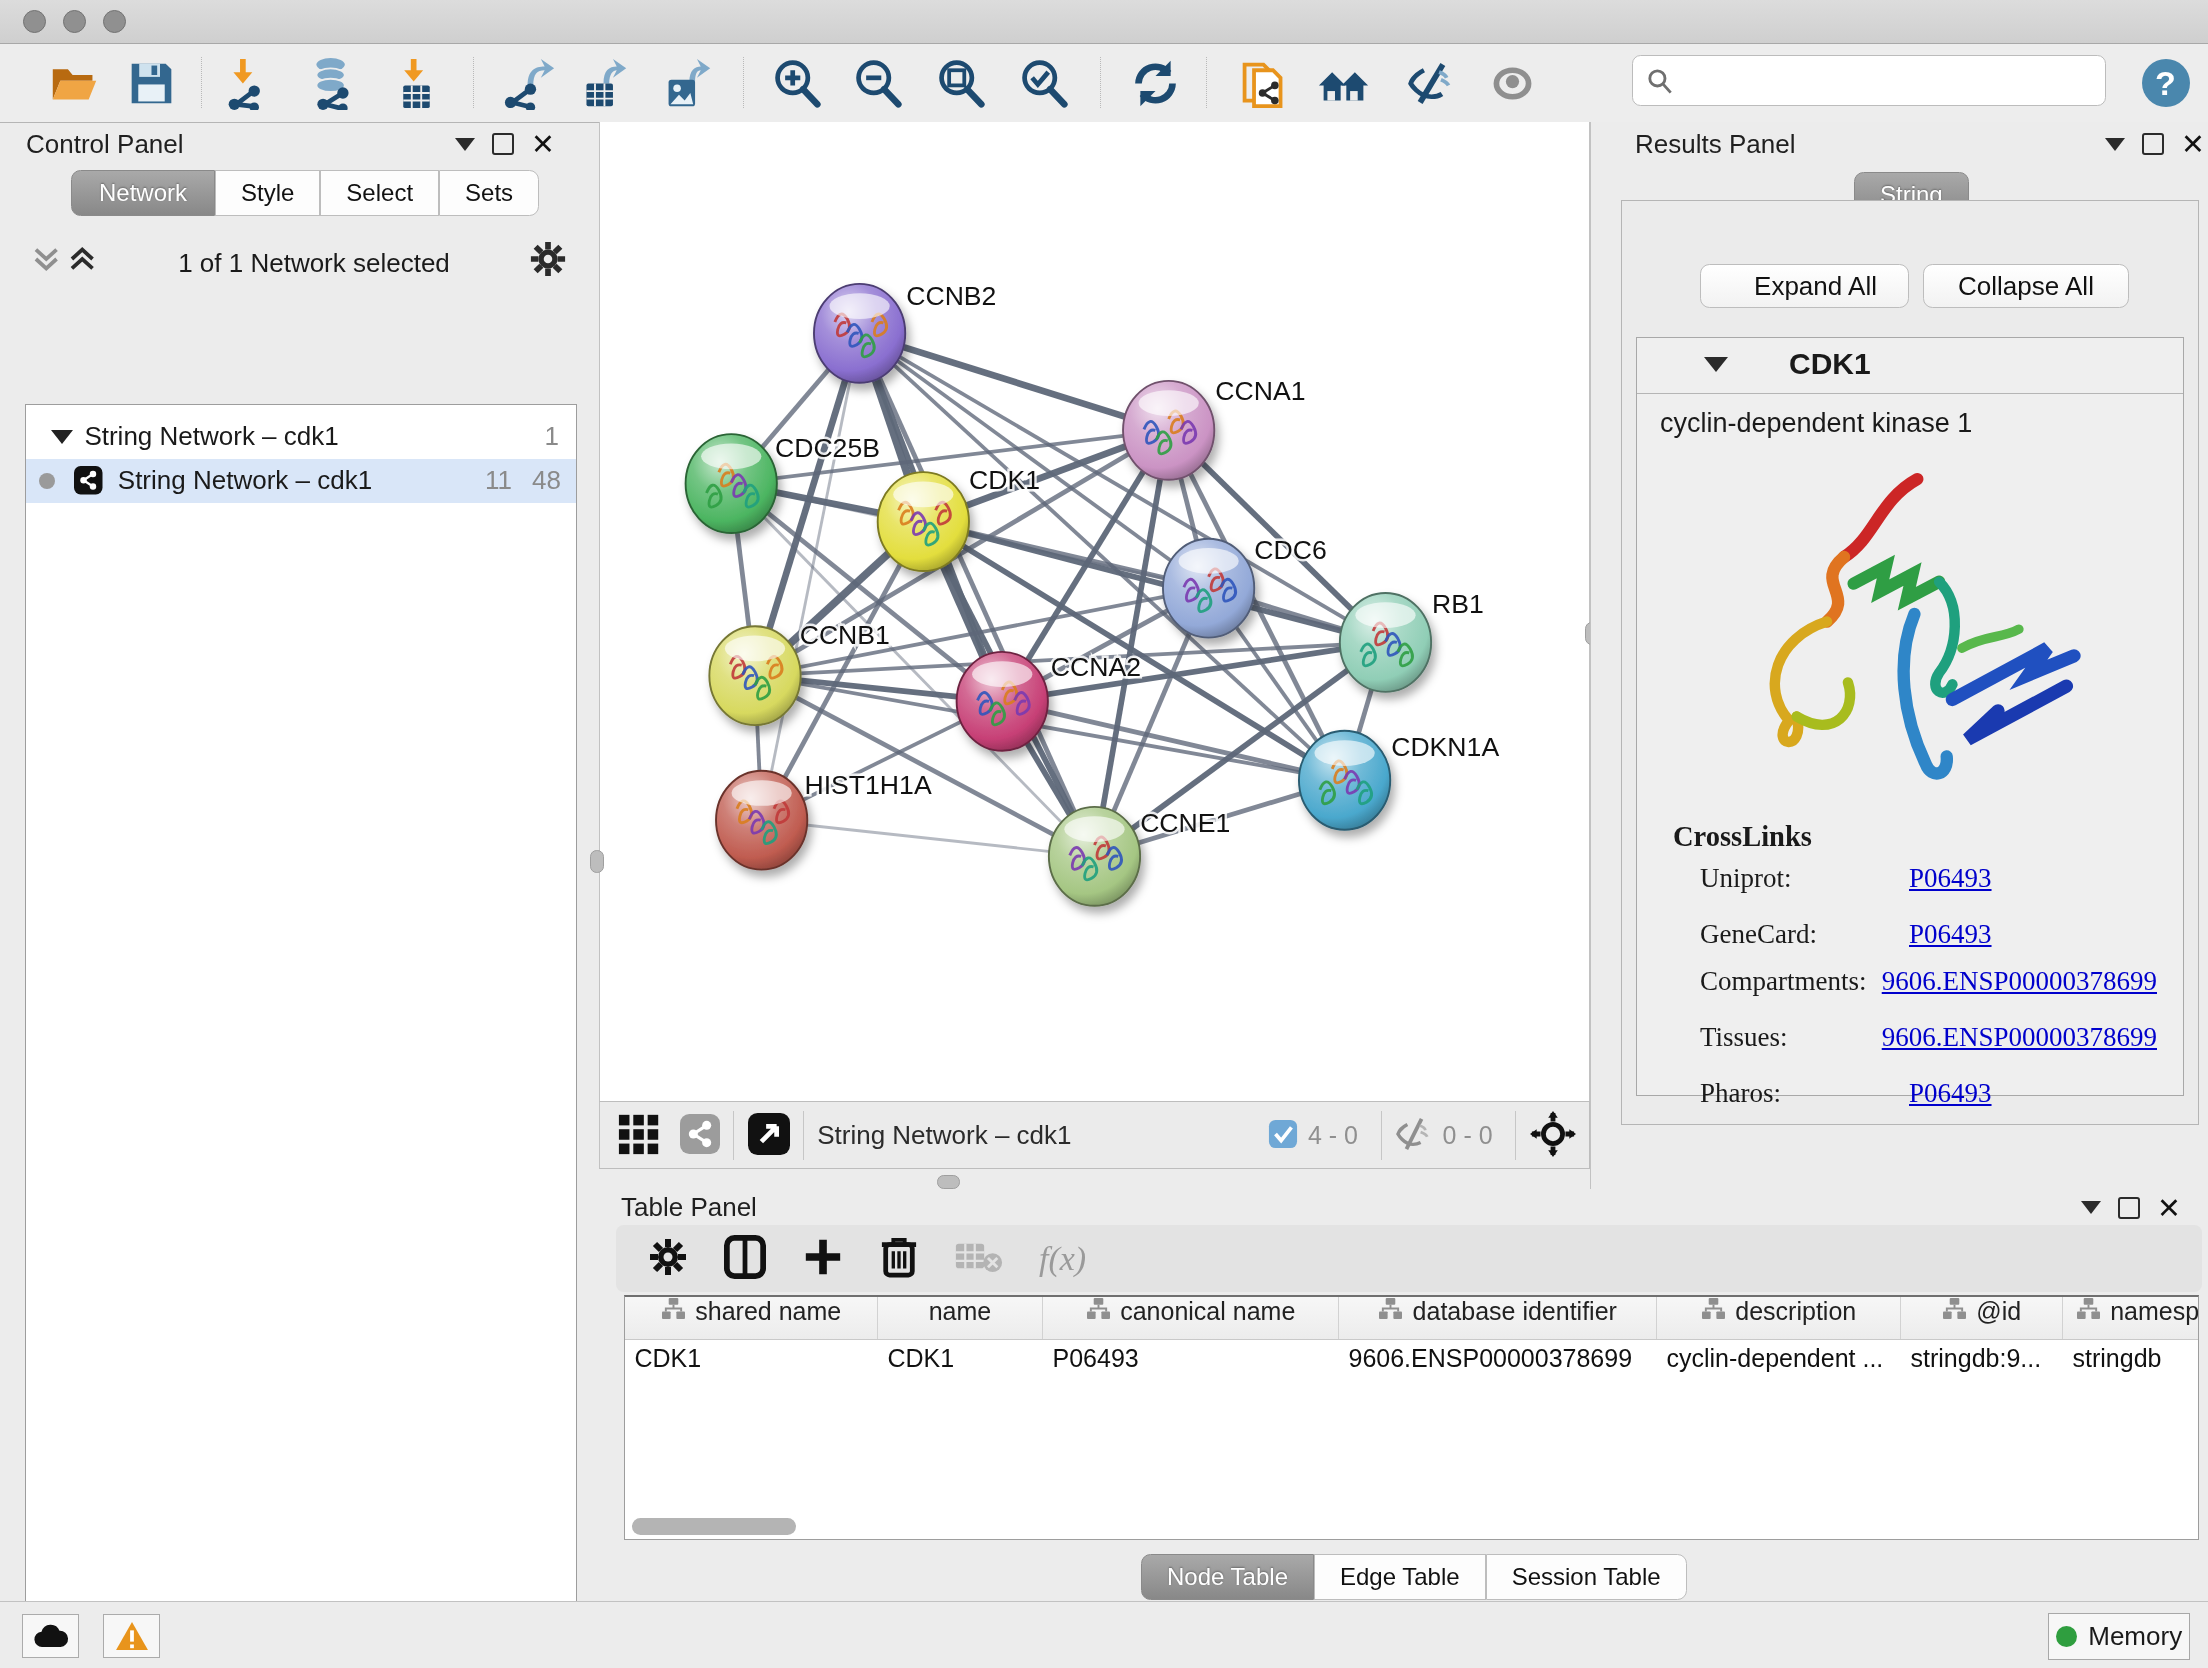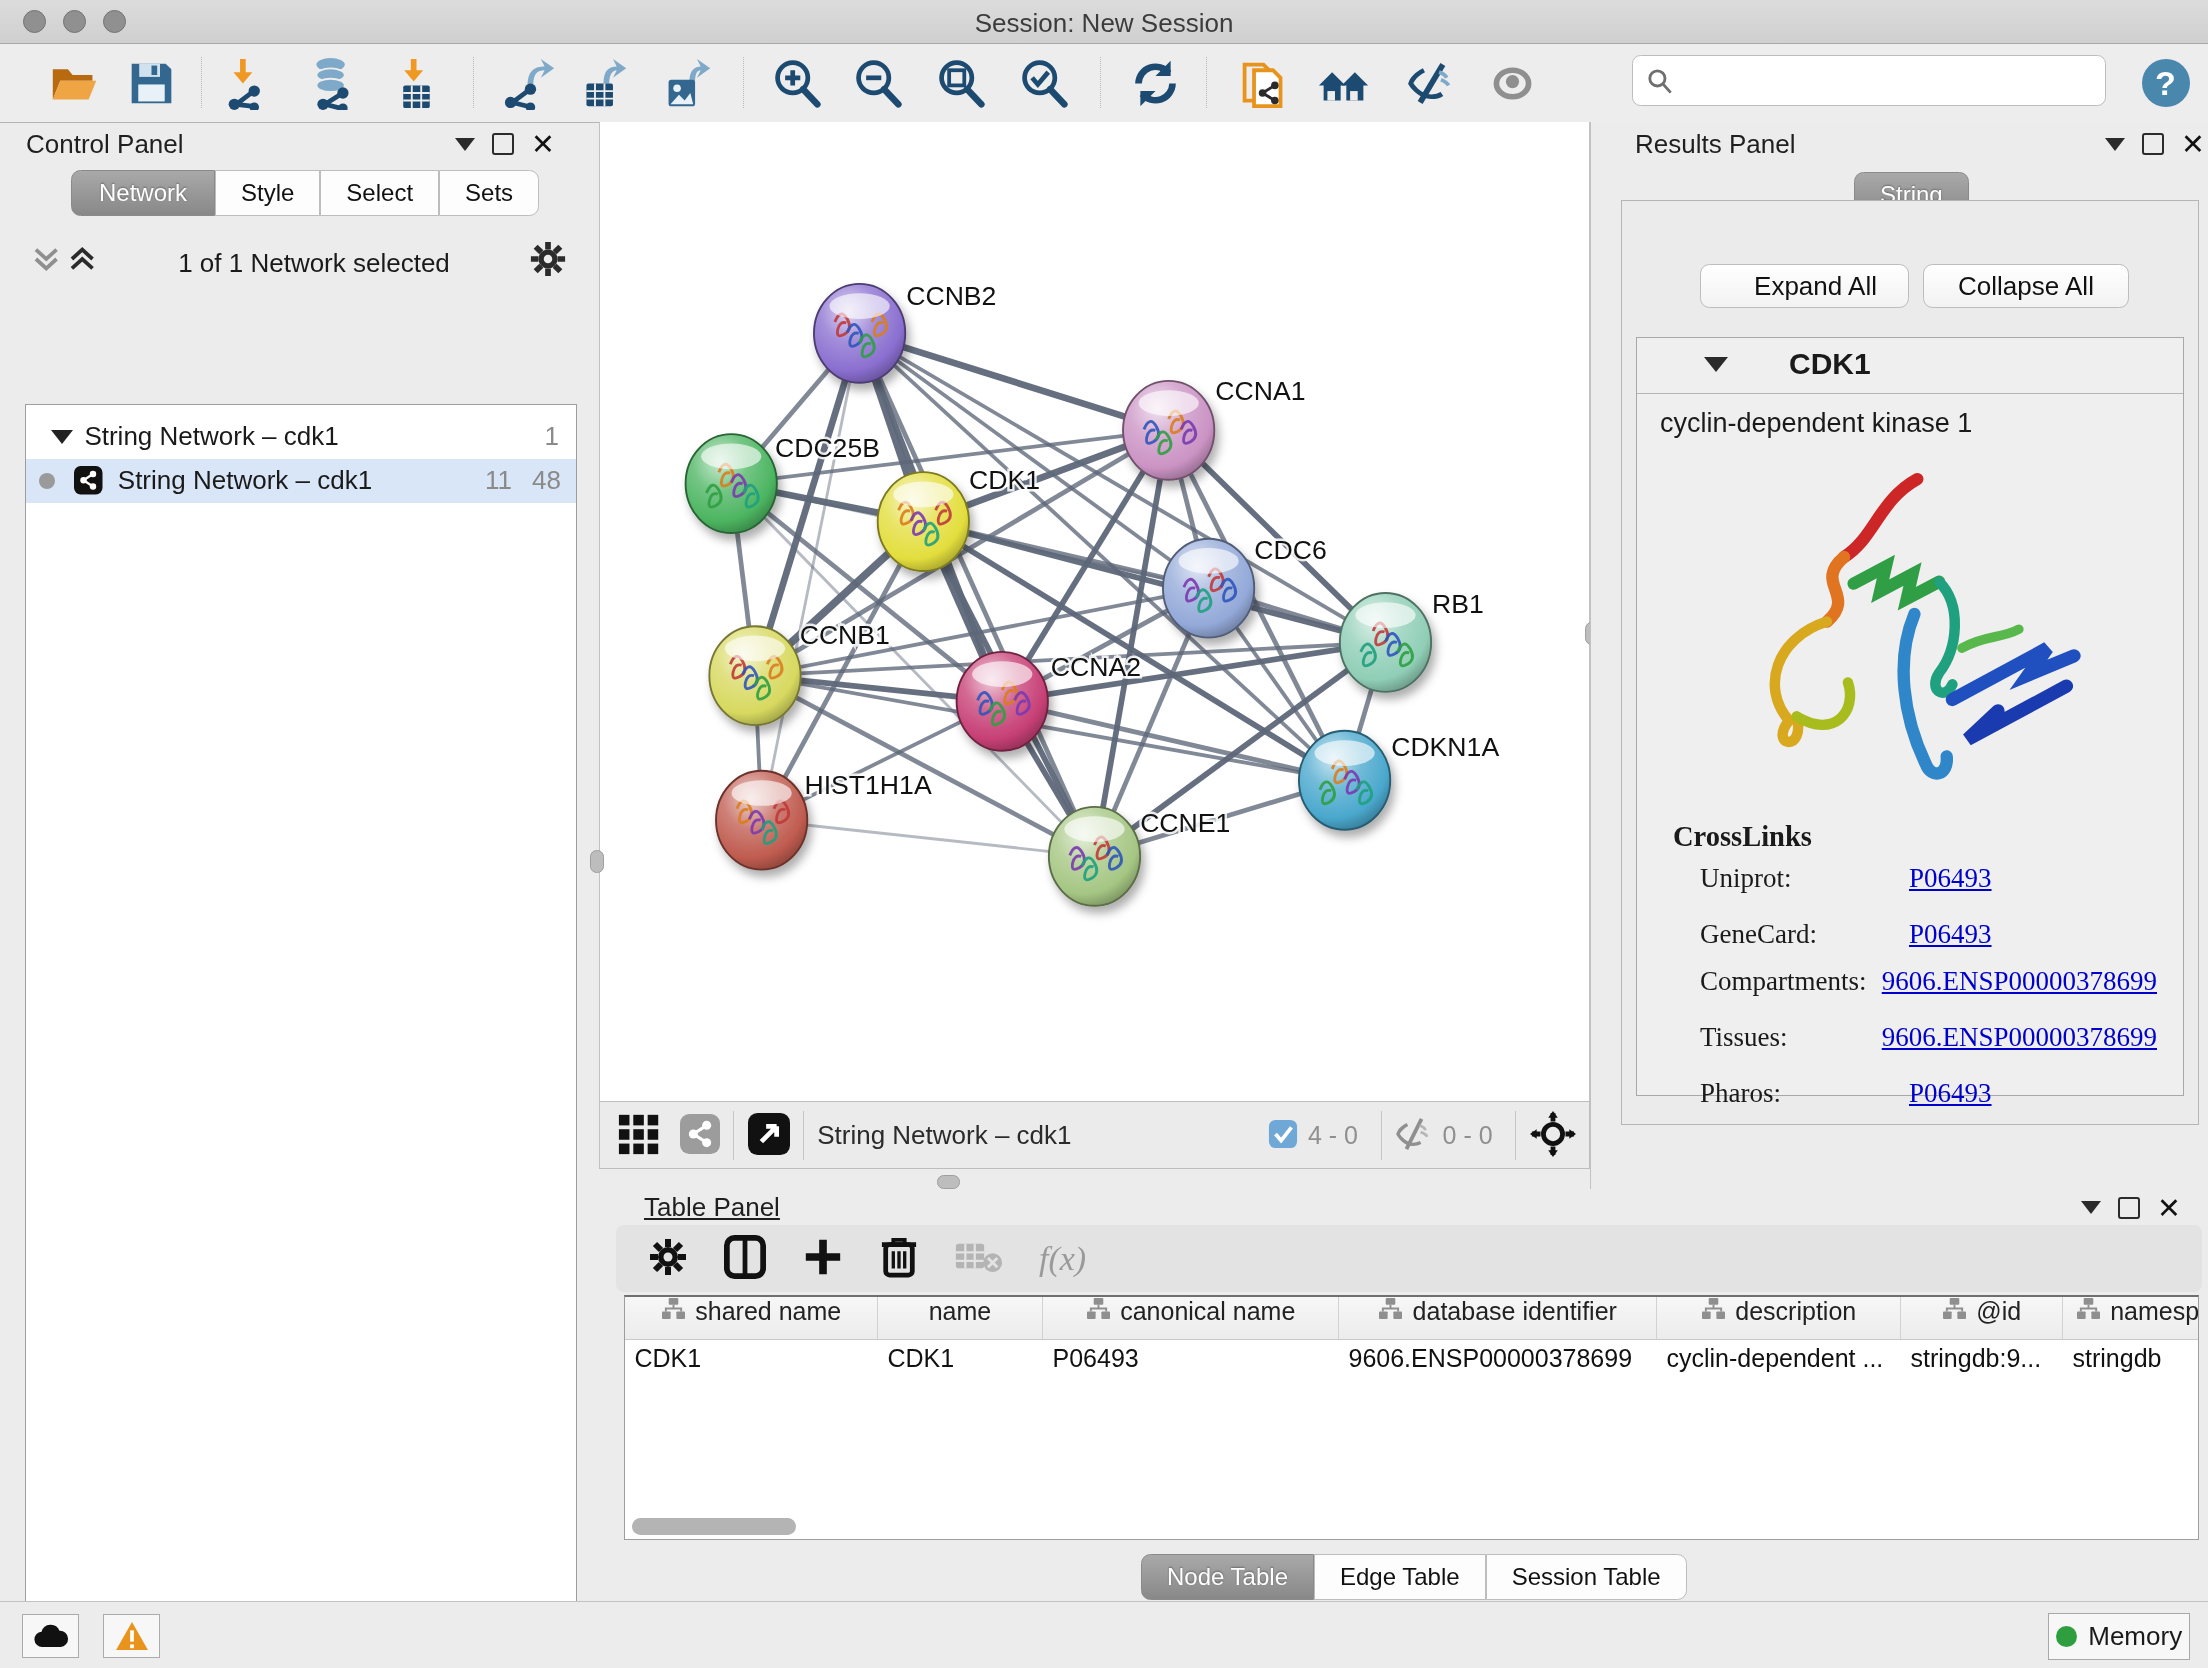--- a/index.html
+++ b/index.html
@@ -79,21 +79,20 @@
 </style>
 </head>
 <body>
 
 <div id="root">
 
   <div id="titlebar" class="abs">
     <div class="tlight abs" style="left:23px"></div>
     <div class="tlight abs" style="left:63px"></div>
     <div class="tlight abs" style="left:103px"></div>
-    <div id="wintitle" class="abs">Session: New Session</div>
   </div>
 
   <div id="toolbar" class="abs">
     <div class="tbtn abs" style="left:46px">
       <svg width="51" height="51" viewBox="0 0 54 54">
           <path d="M4 12h16l5 6h21v6H12L4 44z" fill="#b86a10"></path>
           <path d="M4 44l8-20h38l-8 20z" fill="#f0a544"></path>
         </svg>
     </div>
     <div class="tbtn abs" style="left:123px">
@@ -660,21 +659,21 @@
           <a href="#">9606.ENSP00000378699</a>
         </div>
         <div class="xlink" style="display: flex; margin-bottom: 25px;">
           <span style="width: 209px;">Pharos:</span>
           <a href="#">P06493</a>
         </div>
       </div>
   </div>
 
   <div class="abs" style="left:599px;top:1189px;width:1609px;height:412px;">
-    <div class="abs panel-title" style="left:45px;top:2.9px;text-decoration:underline;">Table Panel</div>
+    <div class="abs panel-title" style="left:22px;top:2.9px;">Table Panel</div>
     <div class="abs pctl" style="left:1482px;top:7.6px;">
       <div class="tri"></div>
       <div class="flt"></div>
       <div class="cls">✕</div>
     </div>
   </div>
   <div id="tbl-toolbar" class="abs">
     <div>
       <svg width="40" height="40" viewBox="0 0 40 40">
           <g fill="#111">

